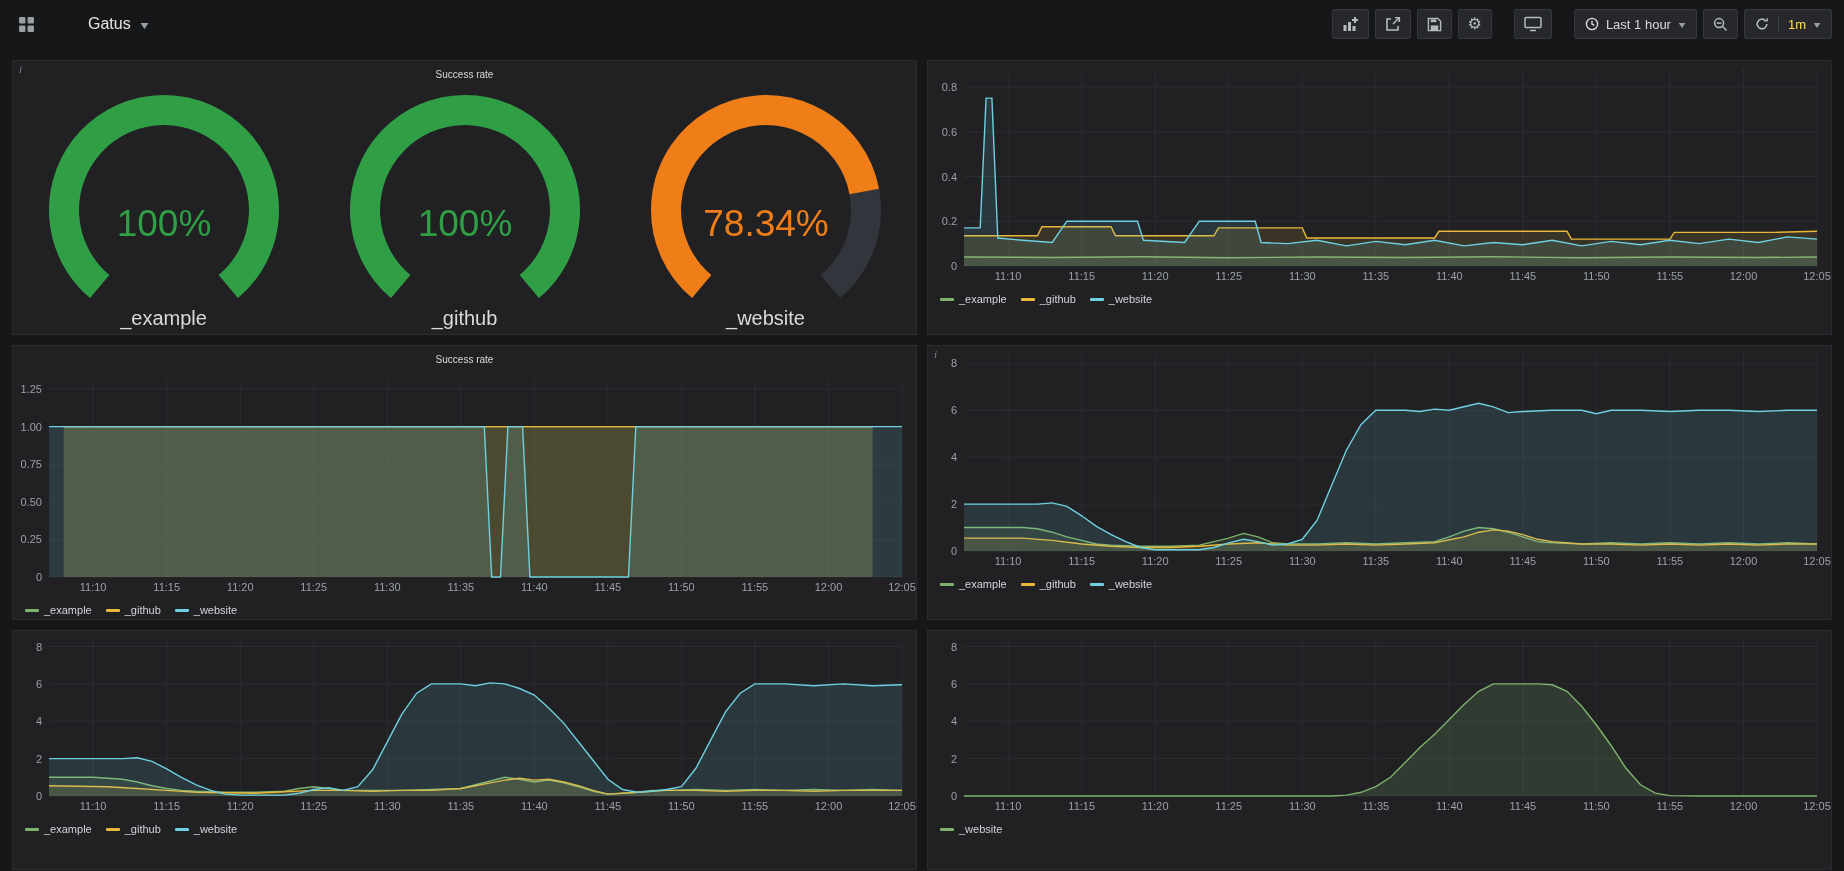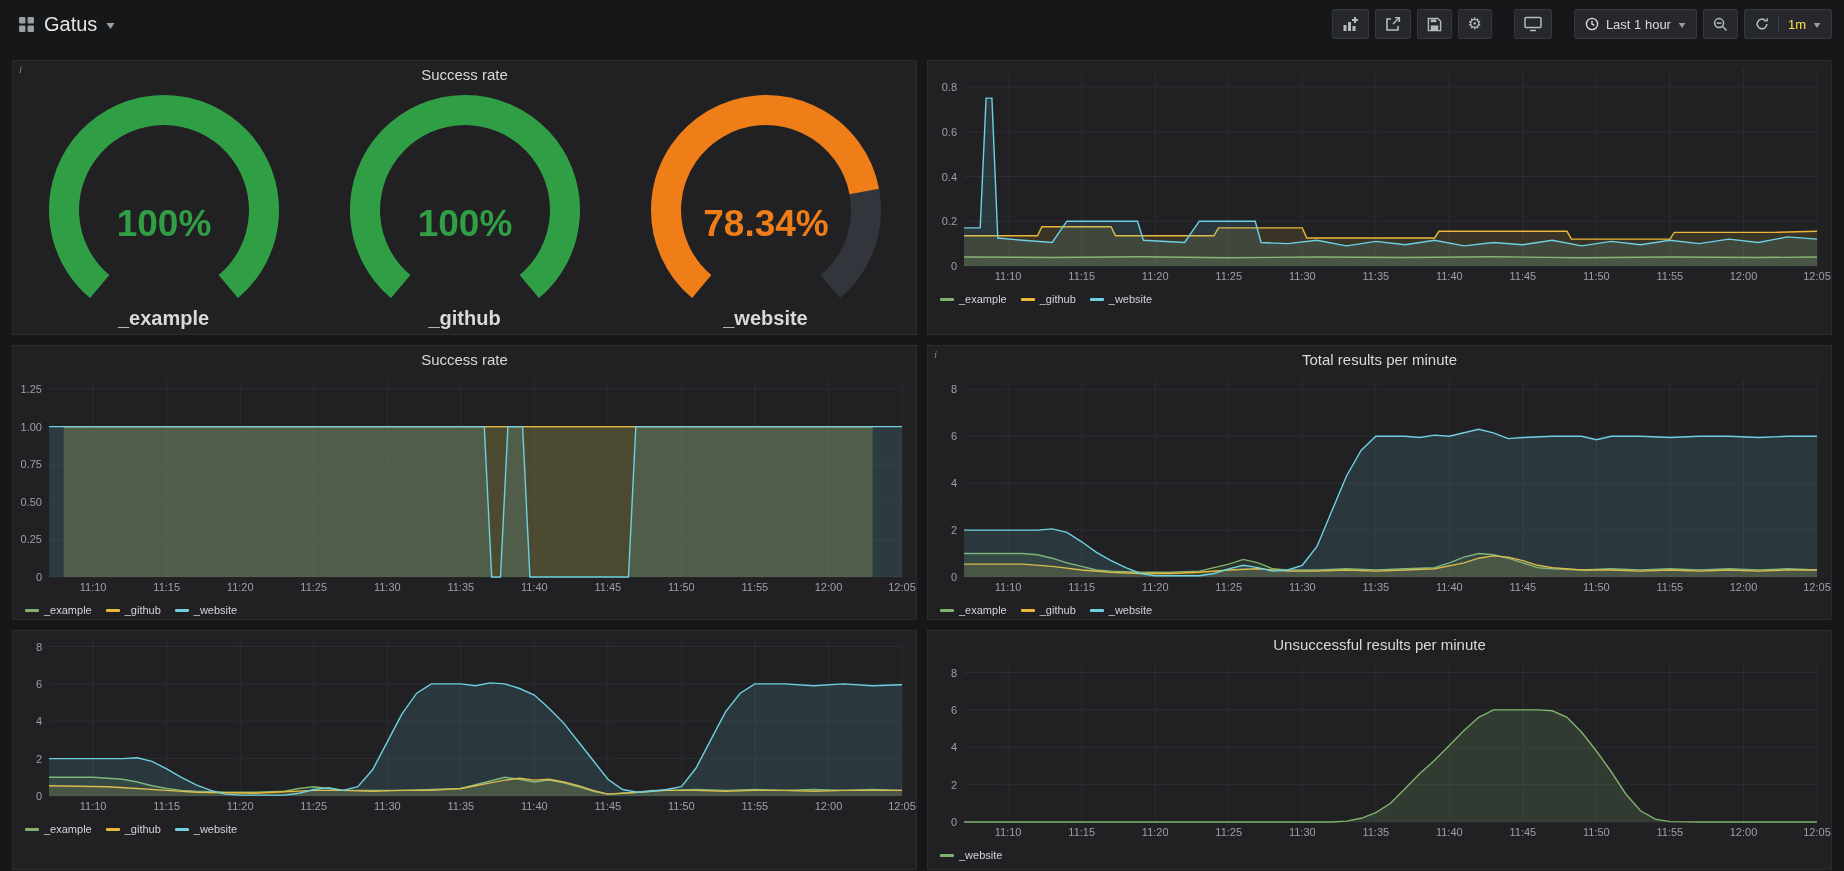--- a/index.html
+++ b/index.html
@@ -6,40 +6,40 @@
   body{
     width:1844px;height:871px;overflow:hidden;
     background:#161719;
     font-family:"Liberation Sans",sans-serif;
     color:#d8d9da;
     -webkit-font-smoothing:antialiased;
   }
   
   .navbar{height:48px;display:flex;align-items:center;justify-content:space-between;padding:0 12px;background:#161719;}
   .nav-left{display:flex;align-items:center;gap:9px;padding-left:6px;}
-  .dash-title{font-size:20px;font-weight:500;color:#e3e4e6;cursor:pointer;}
+  .dash-title{font-size:16px;font-weight:500;color:#e3e4e6;cursor:pointer;margin-left:44px;}
   .nav-right{display:flex;align-items:center;gap:6px;}
   .nav-btn{display:flex;align-items:center;gap:7px;height:30px;padding:0 10px;background:#26282d;border:1px solid #34373e;border-radius:2px;color:#d8d9da;font-size:13px;font-family:"Liberation Sans",sans-serif;cursor:pointer;}
   .nav-btn.icon-btn{padding:0 9px;}
   .nav-gap{width:10px;}
   .vsep{width:1px;height:16px;background:#3a3e45;margin:0 2px;}
   .refresh-val{color:#fde047;font-weight:500;}
   .gear-glyph{font-size:16px;line-height:1;color:#b4bac0;}
   
   .dash{display:grid;grid-template-columns:905px 905px;grid-template-rows:275px 275px 240px;gap:10px;padding:12px 12px 0 12px;}
   .panel{background:#212124;border:1px solid #2b2c2f;position:relative;overflow:hidden;}
-  .panel-title{height:26px;display:flex;align-items:center;justify-content:center;font-size:15px;font-weight:500;color:#d8d9da;cursor:pointer;}
+  .panel-title{height:26px;display:flex;align-items:center;justify-content:center;font-size:10px;font-weight:500;color:#d8d9da;cursor:pointer;}
   .panel-info{position:absolute;top:0;left:0;width:18px;height:16px;font-size:11px;font-style:italic;font-family:"Liberation Serif",serif;color:#83868c;display:flex;align-items:flex-start;justify-content:flex-start;padding:2px 0 0 6px;cursor:pointer;}
   svg text{font-family:"Liberation Sans",sans-serif;}
   
   .legend{display:flex;align-items:center;padding-left:12px;height:18px;}
   .legend-item{display:flex;align-items:center;gap:5px;margin-right:14px;font-size:11px;color:#d0d4d8;cursor:pointer;}
   .legend-swatch{display:inline-block;width:14px;height:3px;border-radius:1px;}
   
-  .gauge-row{display:flex;justify-content:space-around;align-items:flex-start;padding-top:6px;font-weight:bold;}
+  .gauge-row{display:flex;justify-content:space-around;align-items:flex-start;padding-top:6px;}
   .gauge{display:flex;flex-direction:column;align-items:center;width:300px;}
   .gauge-label{margin-top:4px;font-size:20px;color:#d8d9da;text-align:center;}
 </style>
 </head>
 <body>
 
 <div class="navbar">
   <div class="nav-left">
     <span style="display:flex;">
       <svg width="17" height="17" viewBox="0 0 16 16">
@@ -288,21 +288,20 @@
         </span>
         <span class="legend-item">
           <span class="legend-swatch" style="background: rgb(110, 208, 224);"></span>
           <span>_website</span>
         </span>
       </div>
   </div>
 
   <div class="panel">
     <div class="panel-info">i</div>
-    <div class="panel-title">Total results per minute</div>
     <svg width="903" height="225">
         <line x1="80.1" y1="8" x2="80.1" y2="205" stroke="#2a2d31"></line>
         <text x="80.1" y="219" fill="#9aa0a6" font-size="11" text-anchor="middle">11:10</text>
         <line x1="153.7" y1="8" x2="153.7" y2="205" stroke="#2a2d31"></line>
         <text x="153.7" y="219" fill="#9aa0a6" font-size="11" text-anchor="middle">11:15</text>
         <line x1="227.2" y1="8" x2="227.2" y2="205" stroke="#2a2d31"></line>
         <text x="227.2" y="219" fill="#9aa0a6" font-size="11" text-anchor="middle">11:20</text>
         <line x1="300.7" y1="8" x2="300.7" y2="205" stroke="#2a2d31"></line>
         <text x="300.7" y="219" fill="#9aa0a6" font-size="11" text-anchor="middle">11:25</text>
         <line x1="374.3" y1="8" x2="374.3" y2="205" stroke="#2a2d31"></line>
@@ -407,21 +406,20 @@
           <span>_github</span>
         </span>
         <span class="legend-item">
           <span class="legend-swatch" style="background: rgb(110, 208, 224);"></span>
           <span>_website</span>
         </span>
       </div>
   </div>
 
   <div class="panel">
-    <div class="panel-title">Unsuccessful results per minute</div>
     <svg width="903" height="185">
         <line x1="80.1" y1="8" x2="80.1" y2="165" stroke="#2a2d31"></line>
         <text x="80.1" y="179" fill="#9aa0a6" font-size="11" text-anchor="middle">11:10</text>
         <line x1="153.7" y1="8" x2="153.7" y2="165" stroke="#2a2d31"></line>
         <text x="153.7" y="179" fill="#9aa0a6" font-size="11" text-anchor="middle">11:15</text>
         <line x1="227.2" y1="8" x2="227.2" y2="165" stroke="#2a2d31"></line>
         <text x="227.2" y="179" fill="#9aa0a6" font-size="11" text-anchor="middle">11:20</text>
         <line x1="300.7" y1="8" x2="300.7" y2="165" stroke="#2a2d31"></line>
         <text x="300.7" y="179" fill="#9aa0a6" font-size="11" text-anchor="middle">11:25</text>
         <line x1="374.3" y1="8" x2="374.3" y2="165" stroke="#2a2d31"></line>

